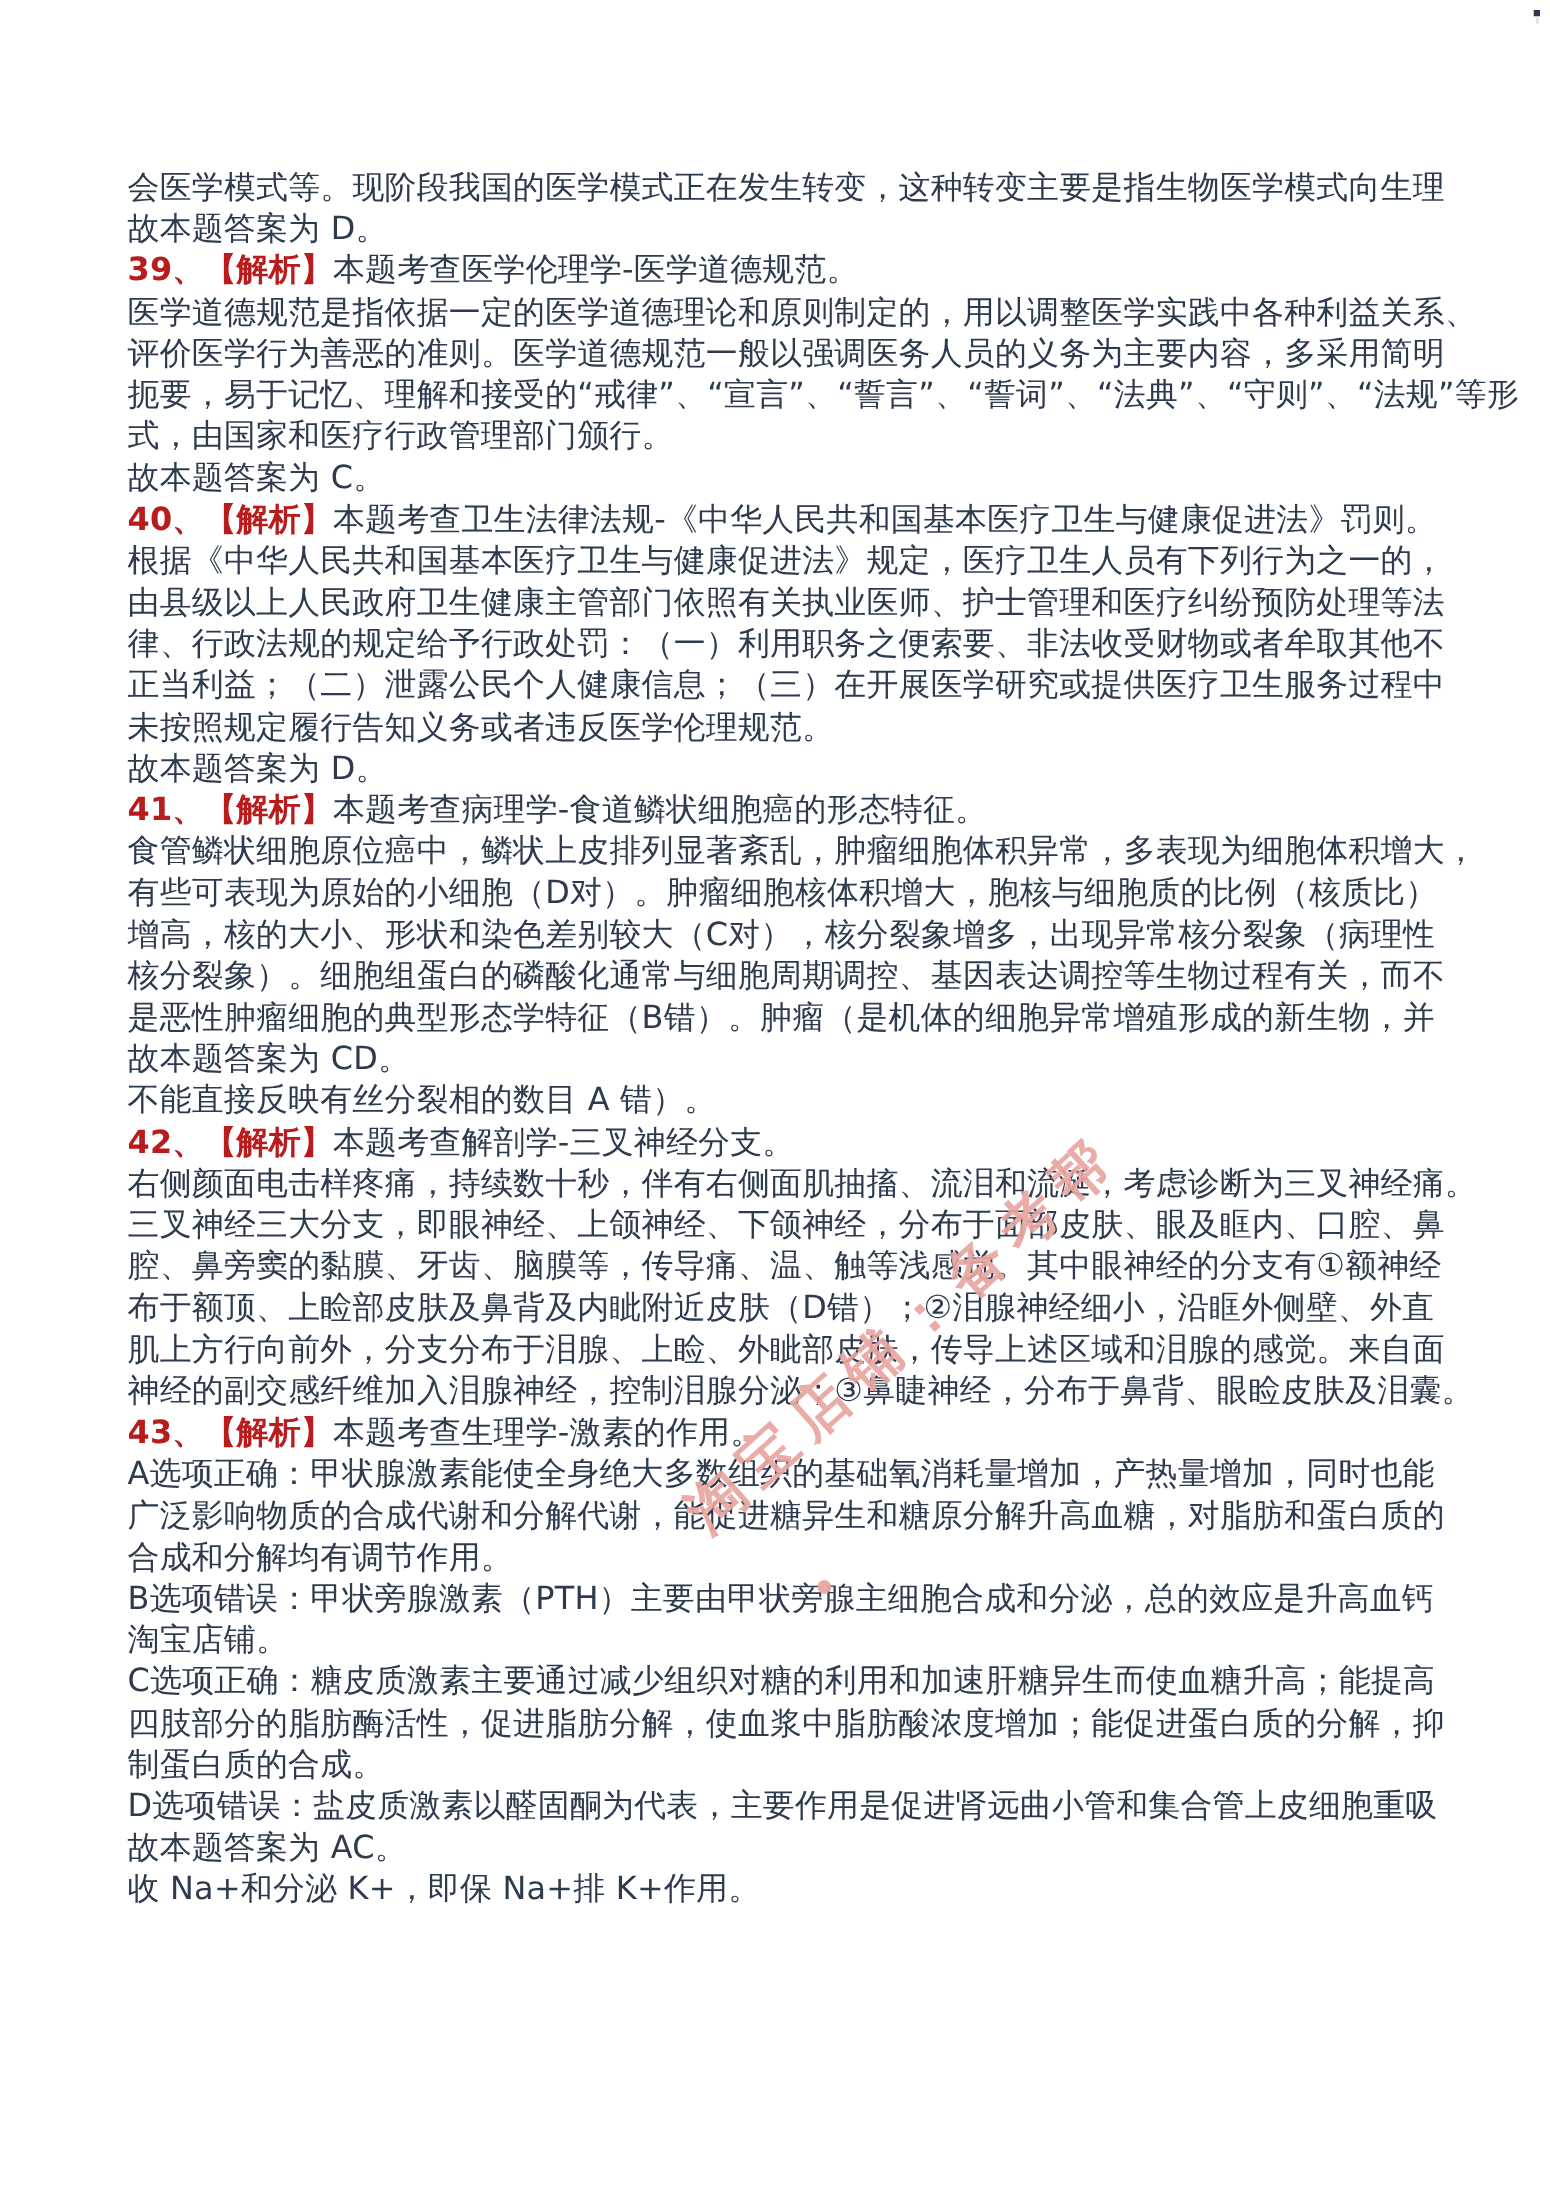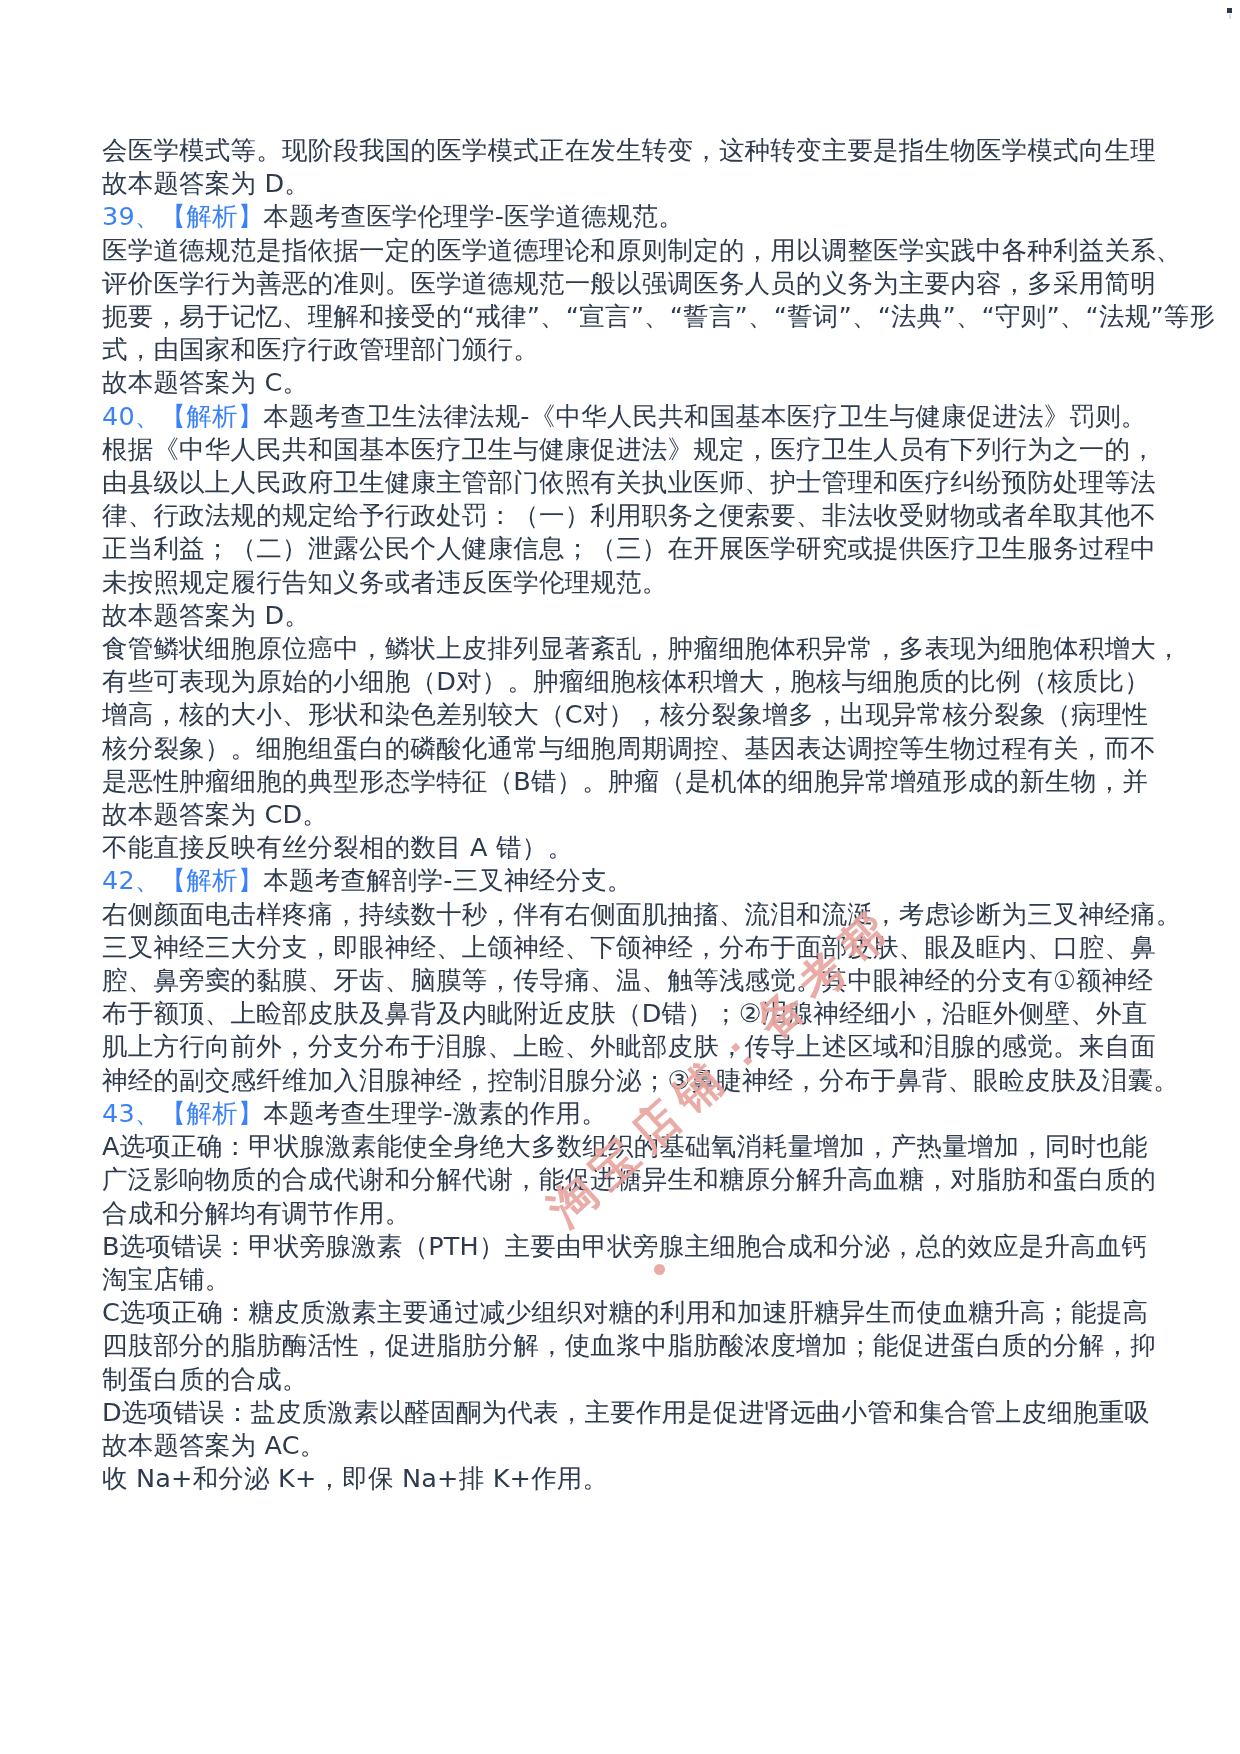--- a/index.html
+++ b/index.html
@@ -58,22 +58,22 @@
   
   .line.just {
     display: flex;
     justify-content: space-between;
     white-space: normal;
   }
   .line.just > span {
     display: inline-block;
   }
   .line.bold-head > .hd {
-    font-weight: 400;
-    color: #3b82f6;
+    font-weight: 700;
+    color: #b91c1c;
   }
 
   
   .watermark {
     position: absolute;
     left: 596px;
     top: 1036px;
     width: 430px;
     height: 400px;
     z-index: 5;
@@ -467,20 +467,21 @@
         <span>卫</span>
         <span>生</span>
         <span>服</span>
         <span>务</span>
         <span>过</span>
         <span>程</span>
         <span>中</span>
       </div>
       <div class="line"><span>未按照规定履行告知义务或者违反医学伦理规范。</span></div>
       <div class="line"><span>故本题答案为 D。</span></div>
+      <div class="line bold-head"><span class="hd">41、【解析】</span><span>本题考查病理学-食道鳞状细胞癌的形态特征。</span></div>
       <div class="line just">
         <span>食</span>
         <span>管</span>
         <span>鳞</span>
         <span>状</span>
         <span>细</span>
         <span>胞</span>
         <span>原</span>
         <span>位</span>
         <span>癌</span>

